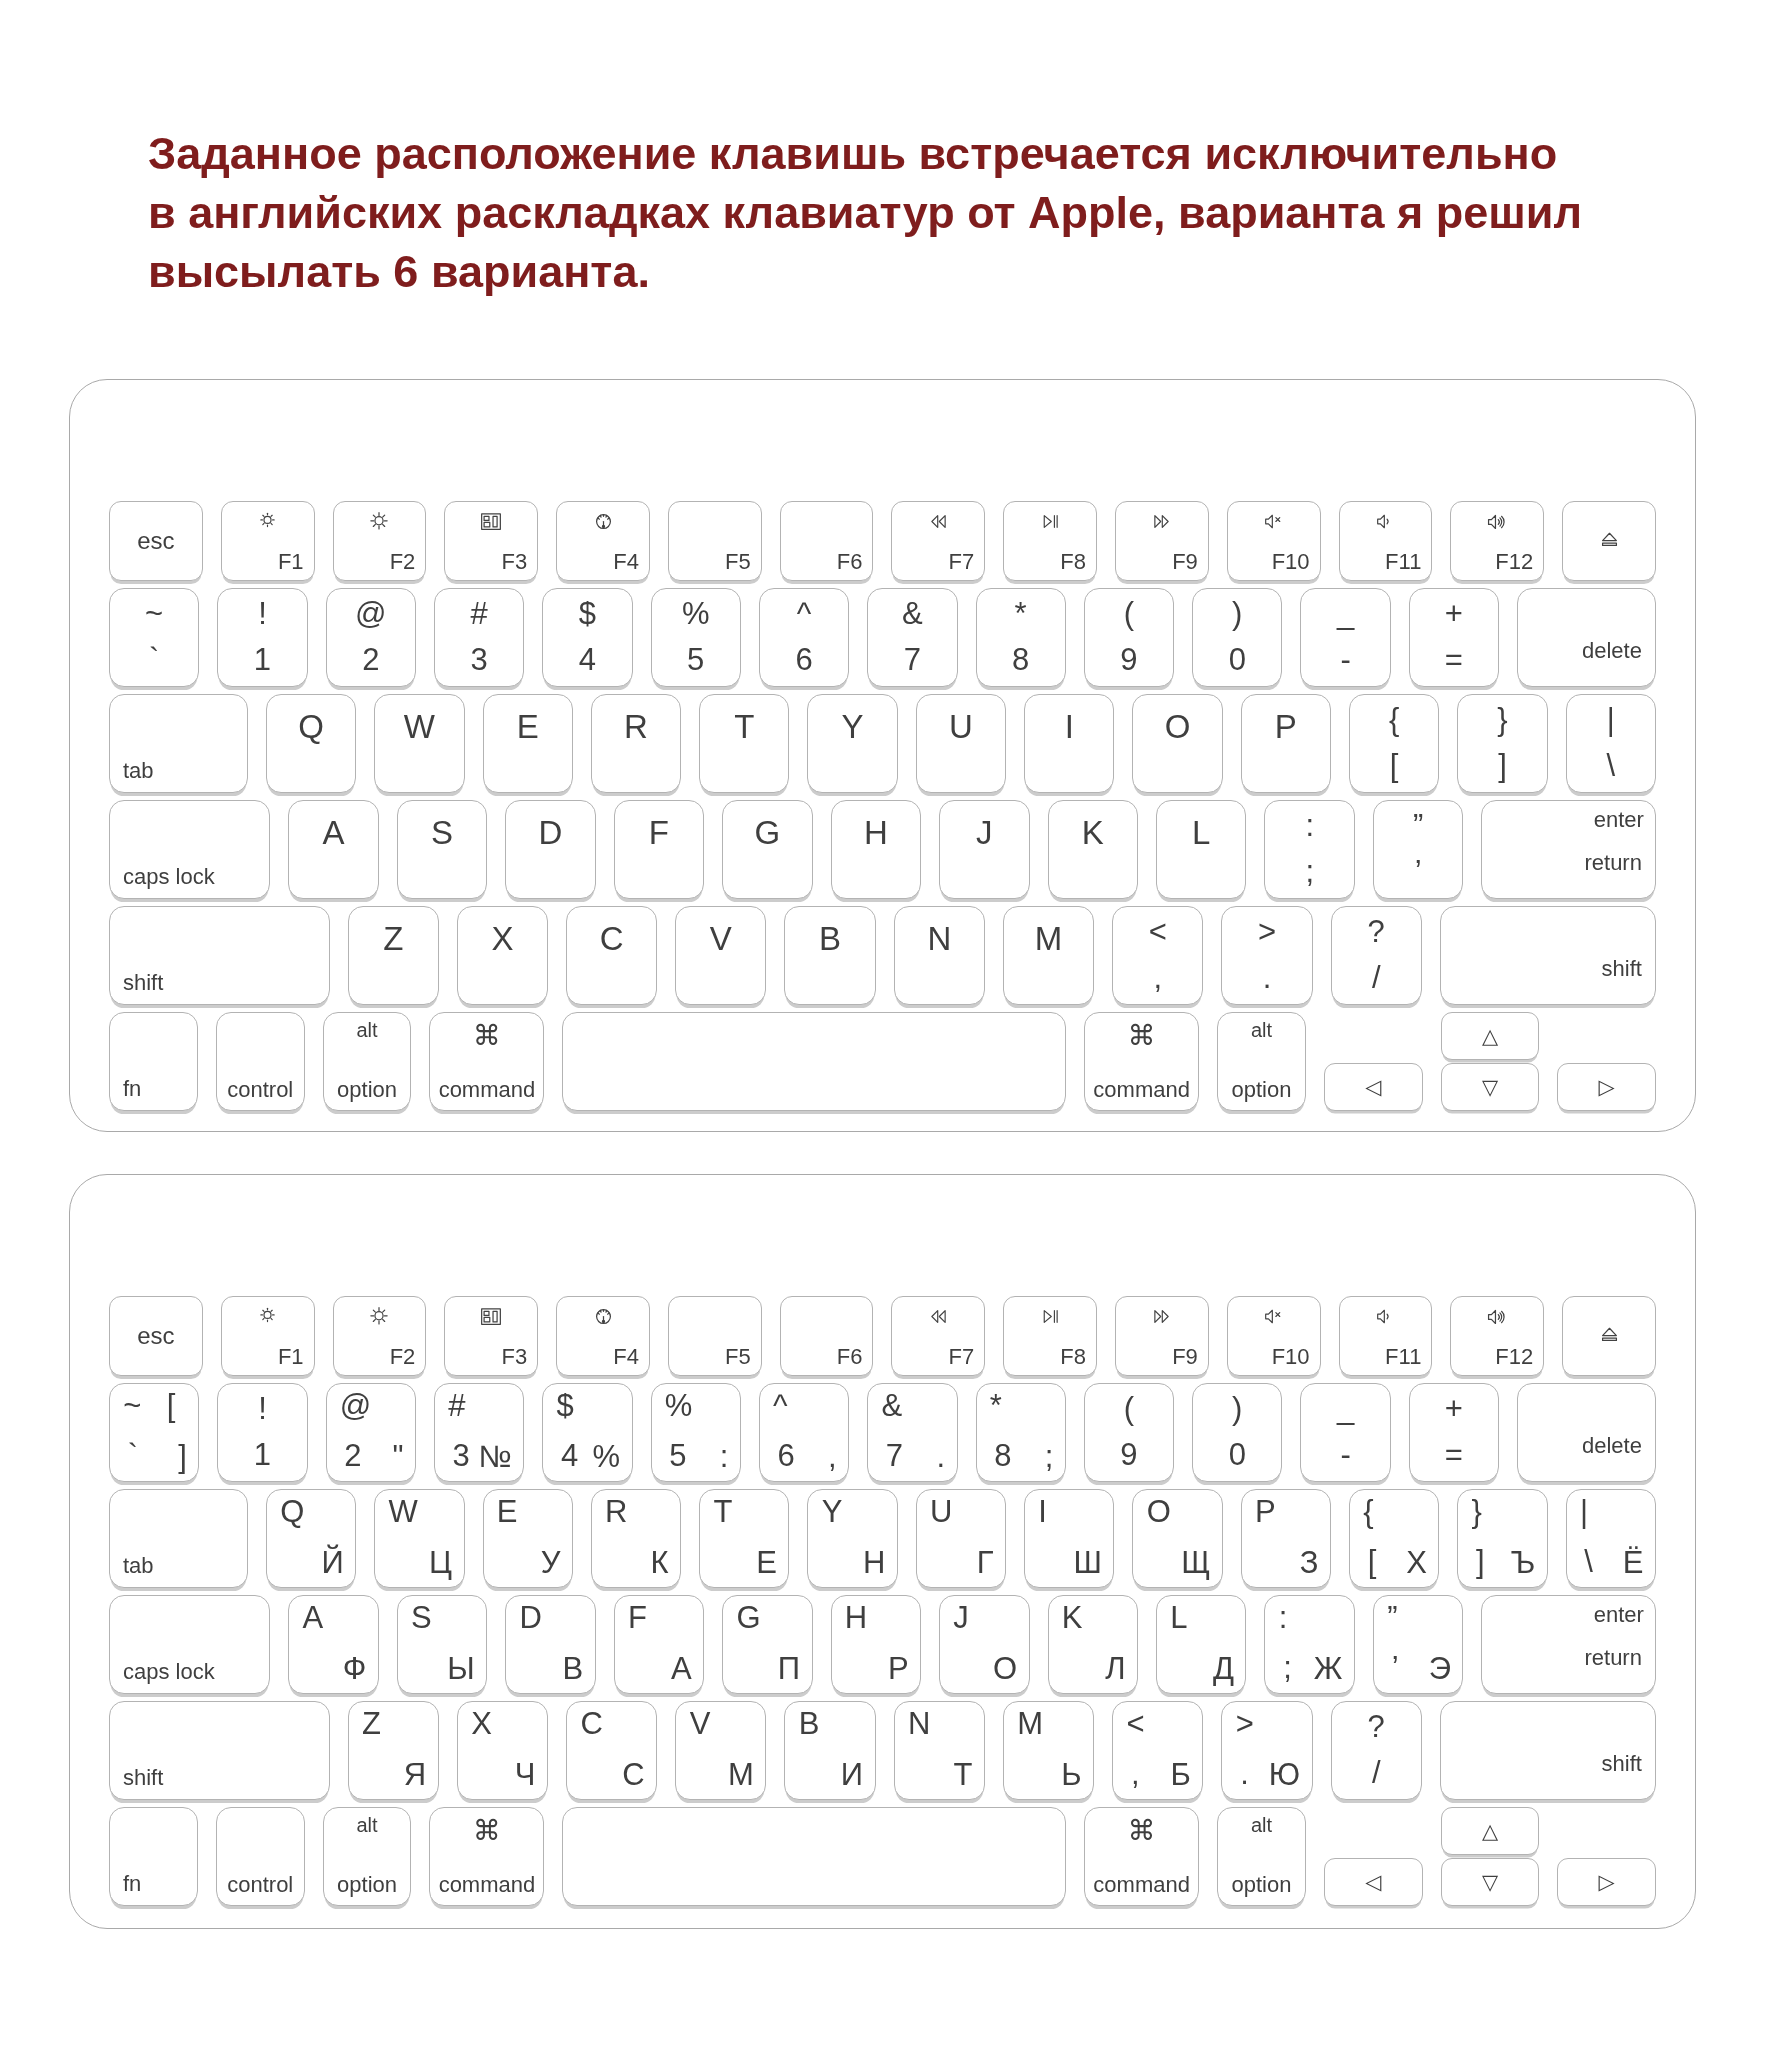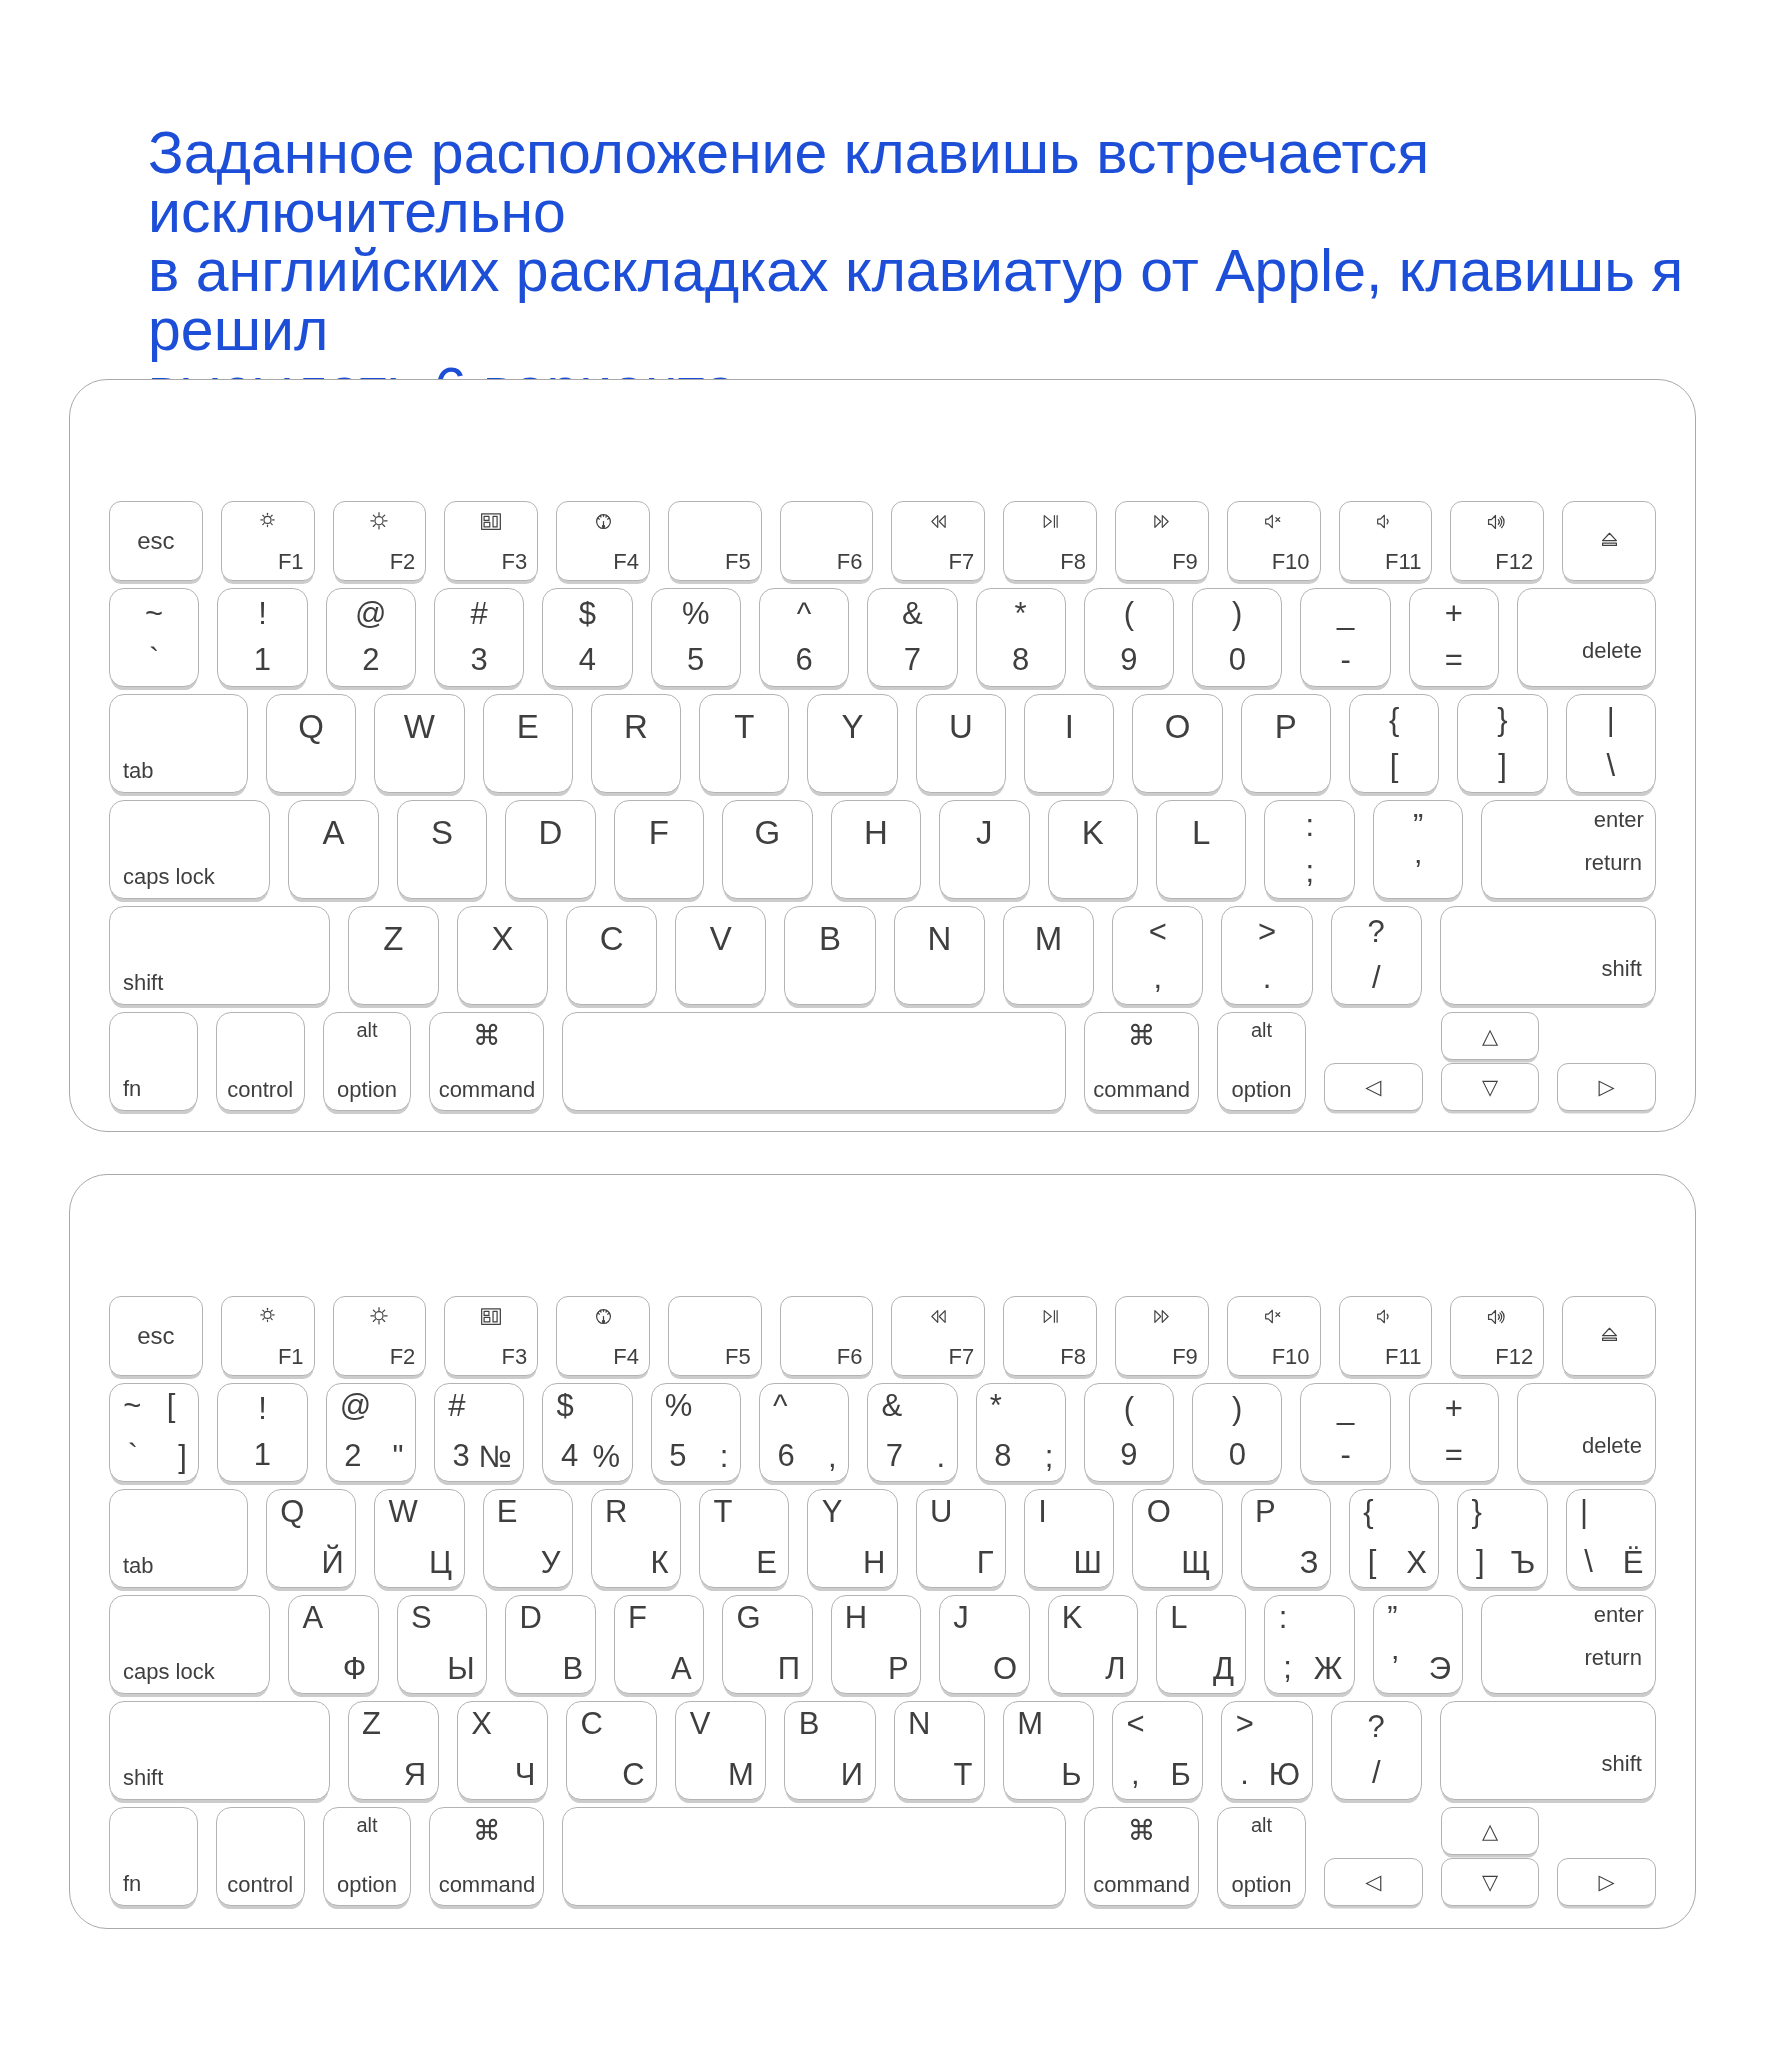--- a/index.html
+++ b/index.html
@@ -1,17 +1,17 @@
 <!DOCTYPE html>
 <html style="font-size:8px"><head>
 <meta charset="utf-8">
 <style>
   html,body{margin:0;padding:0;background:#ffffff;}
   body{width:1767px;height:2066px;position:relative;font-family:"Liberation Sans",sans-serif;color:#3a3a3a;}
-  .intro{position:absolute;left:148px;top:124px;font-size:59px;line-height:59px;color:#1d4ed8;letter-spacing:0;}
+  .intro{position:absolute;left:148px;top:124px;font-size:45px;line-height:59px;color:#7f1d1d;letter-spacing:0;font-weight:bold;}
   .kb{position:absolute;left:69px;width:1627px;background:#fff;border:1.5px solid #a9a9a9;border-radius:38px;box-sizing:border-box;padding:121px 39px 17px;}
   #kb0{top:379px;height:753px;}
   #kb1{top:1174px;height:755px;}
   .row{display:flex;gap:18px;height:99px;margin-bottom:7px;}
   .row.fn{height:80px;}
   .key{position:relative;background:#fff;border:1.5px solid #b3b3b3;border-radius:15px;box-shadow:0 4.6px 0 -1.5px #cccccc;flex:1 1 0;min-width:0;}
   .row.fn .key{border-radius:12px;}
   .key span{color:#3f3f3f;}
   .cc{position:absolute;inset:0;display:flex;align-items:center;justify-content:center;font-size:24px;}
   .fkey{position:absolute;bottom:5px;right:10px;font-size:22px;}
@@ -33,21 +33,21 @@
   .acol{flex:1 1 0;position:relative;min-width:0;}
   .akey{position:absolute;left:0;right:0;background:#fff;border:1.5px solid #b3b3b3;border-radius:11px;box-shadow:0 4px 0 -1.5px #cccccc;display:flex;align-items:center;justify-content:center;font-size:21px;font-family:"DejaVu Sans",sans-serif;color:#3f3f3f;}
   .akey.top{top:0;height:46px;}
   .akey.bot{bottom:0;height:46px;}
 </style>
 </head>
 <body>
 
 <div class="intro">
   <div>Заданное расположение клавишь встречается исключительно</div>
-  <div>в английских раскладках клавиатур от Apple, клавишь я решил</div>
+  <div>в английских раскладках клавиатур от Apple, варианта я решил</div>
   <div>высылать 6 варианта.</div>
 </div>
 
 <div class="kb" id="kb0">
     <div class="row fn">
       <div class="key" style="flex-grow: 1;">
         <span class="cc">esc</span>
       </div>
       <div class="key" style="flex-grow: 1;">
         <span class="icon">

